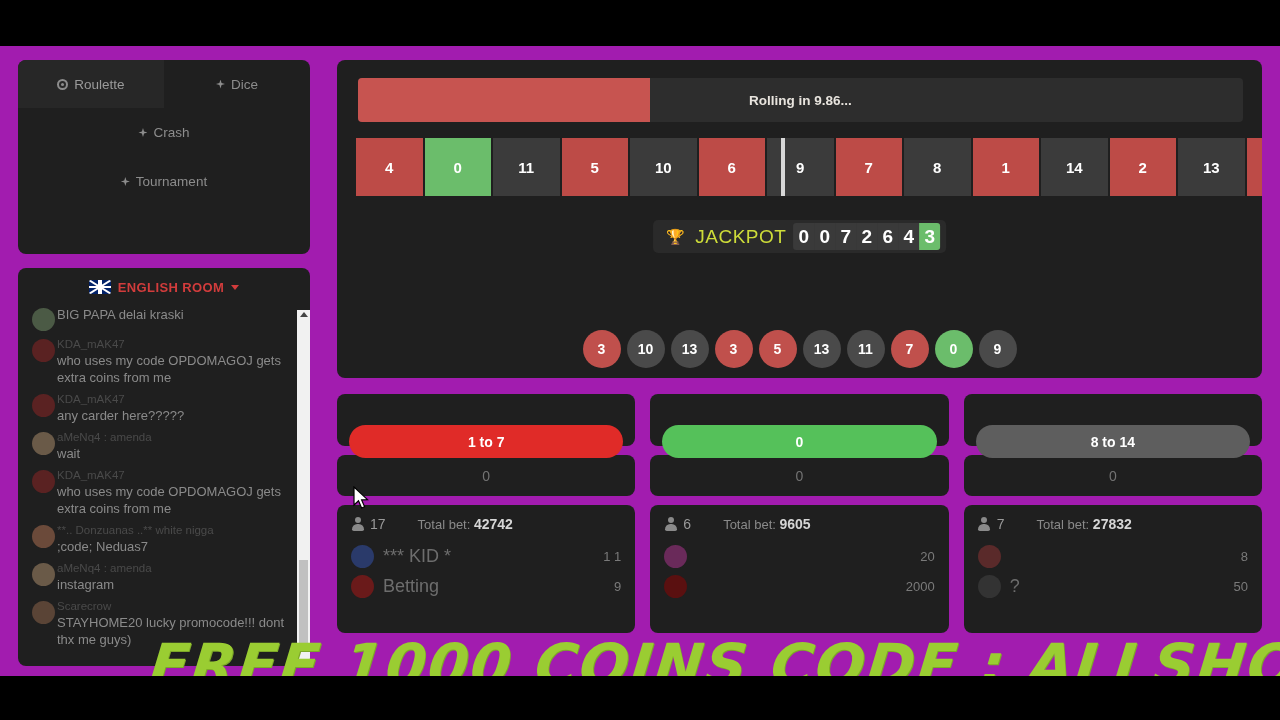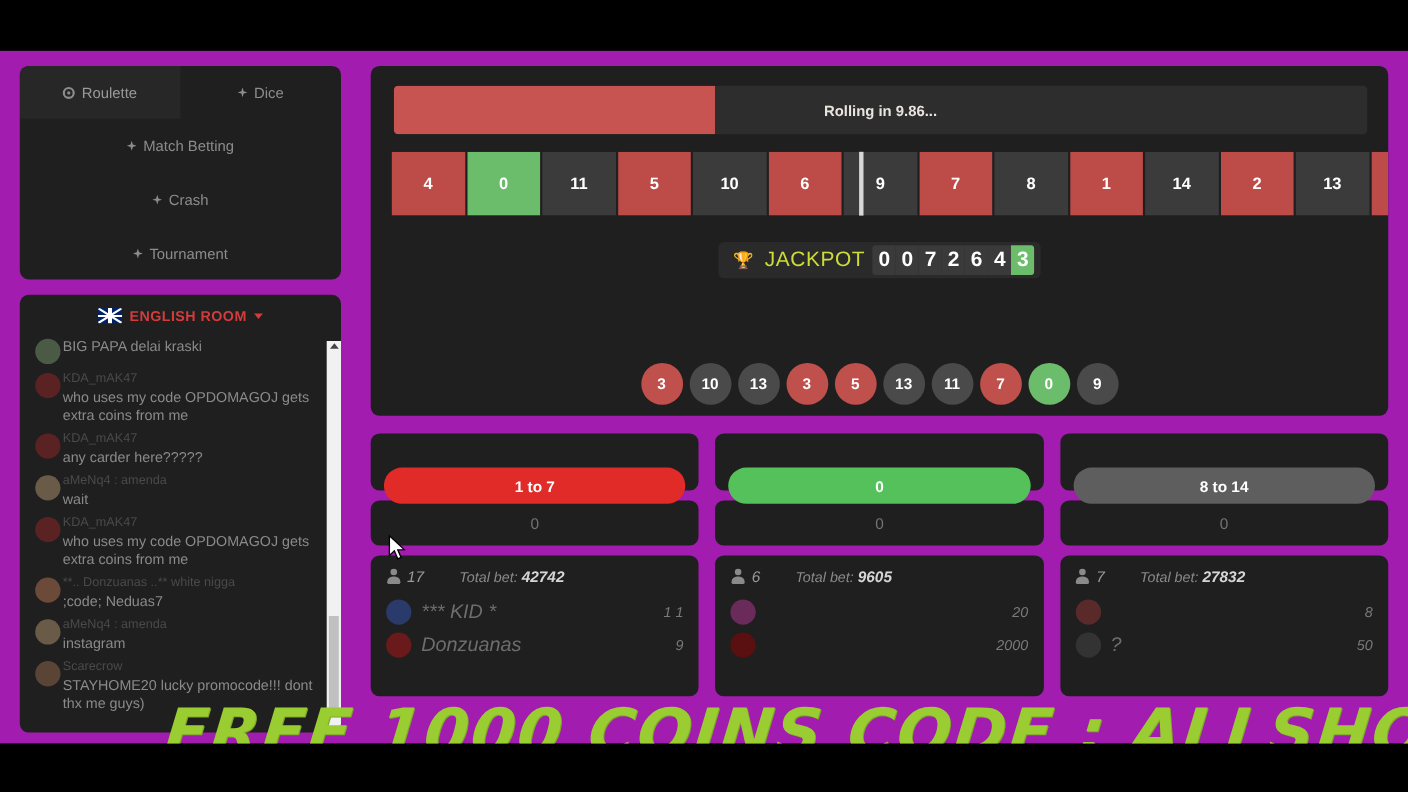--- a/index.html
+++ b/index.html
@@ -263,21 +263,20 @@
     height: 41px;
     display: flex; align-items: center; justify-content: center;
     color: #737373; font-size: 14px;
   }
   .zone-list {
     margin-top: 9px;
     background: #1f1f1f; border-radius: 8px;
     height: 128px;
     overflow: hidden;
     padding: 11px 14px 0 14px;
-    font-style: italic;
   }
   .zl-head {
     display: flex; align-items: center; gap: 10px;
     margin-bottom: 9px;
   }
   .zl-count {
     display: flex; align-items: center; gap: 6px;
     color: #9a9a9a; font-size: 14px;
   }
   .person {
@@ -341,24 +340,20 @@
             <span class="ico-dot"></span>
             <span>Roulette</span>
           </div>
           <div class="nav-tab">
             <span class="ico-diamond"></span>
             <span>Dice</span>
           </div>
         </div>
         <div class="nav-item">
           <span class="ico-diamond"></span>
-          <span>Match Betting</span>
-        </div>
-        <div class="nav-item">
-          <span class="ico-diamond"></span>
           <span>Crash</span>
         </div>
         <div class="nav-item">
           <span class="ico-diamond"></span>
           <span>Tournament</span>
         </div>
       </div>
 
       <div id="chat-panel" class="panel">
         <div id="chat-header">
@@ -516,21 +511,21 @@
                 </span>
                 <span class="zl-total"><span>Total bet:</span> <b>42742</b></span>
               </div>
               <div class="zl-row">
                 <span class="zl-av" style="background:#2a3a6a"></span>
                 <span class="zl-name">*** KID *</span>
                 <span class="zl-amt">1 1</span>
               </div>
               <div class="zl-row">
                 <span class="zl-av" style="background:#6a1a1a"></span>
-                <span class="zl-name">Donzuanas</span>
+                <span class="zl-name">Betting</span>
                 <span class="zl-amt">9</span>
               </div>
             </div>
           </div>
           <div class="zone">
             <div class="zone-head">
               <div class="zone-btn green">0</div>
             </div>
             <div class="zone-total">0</div>
             <div class="zone-list">

